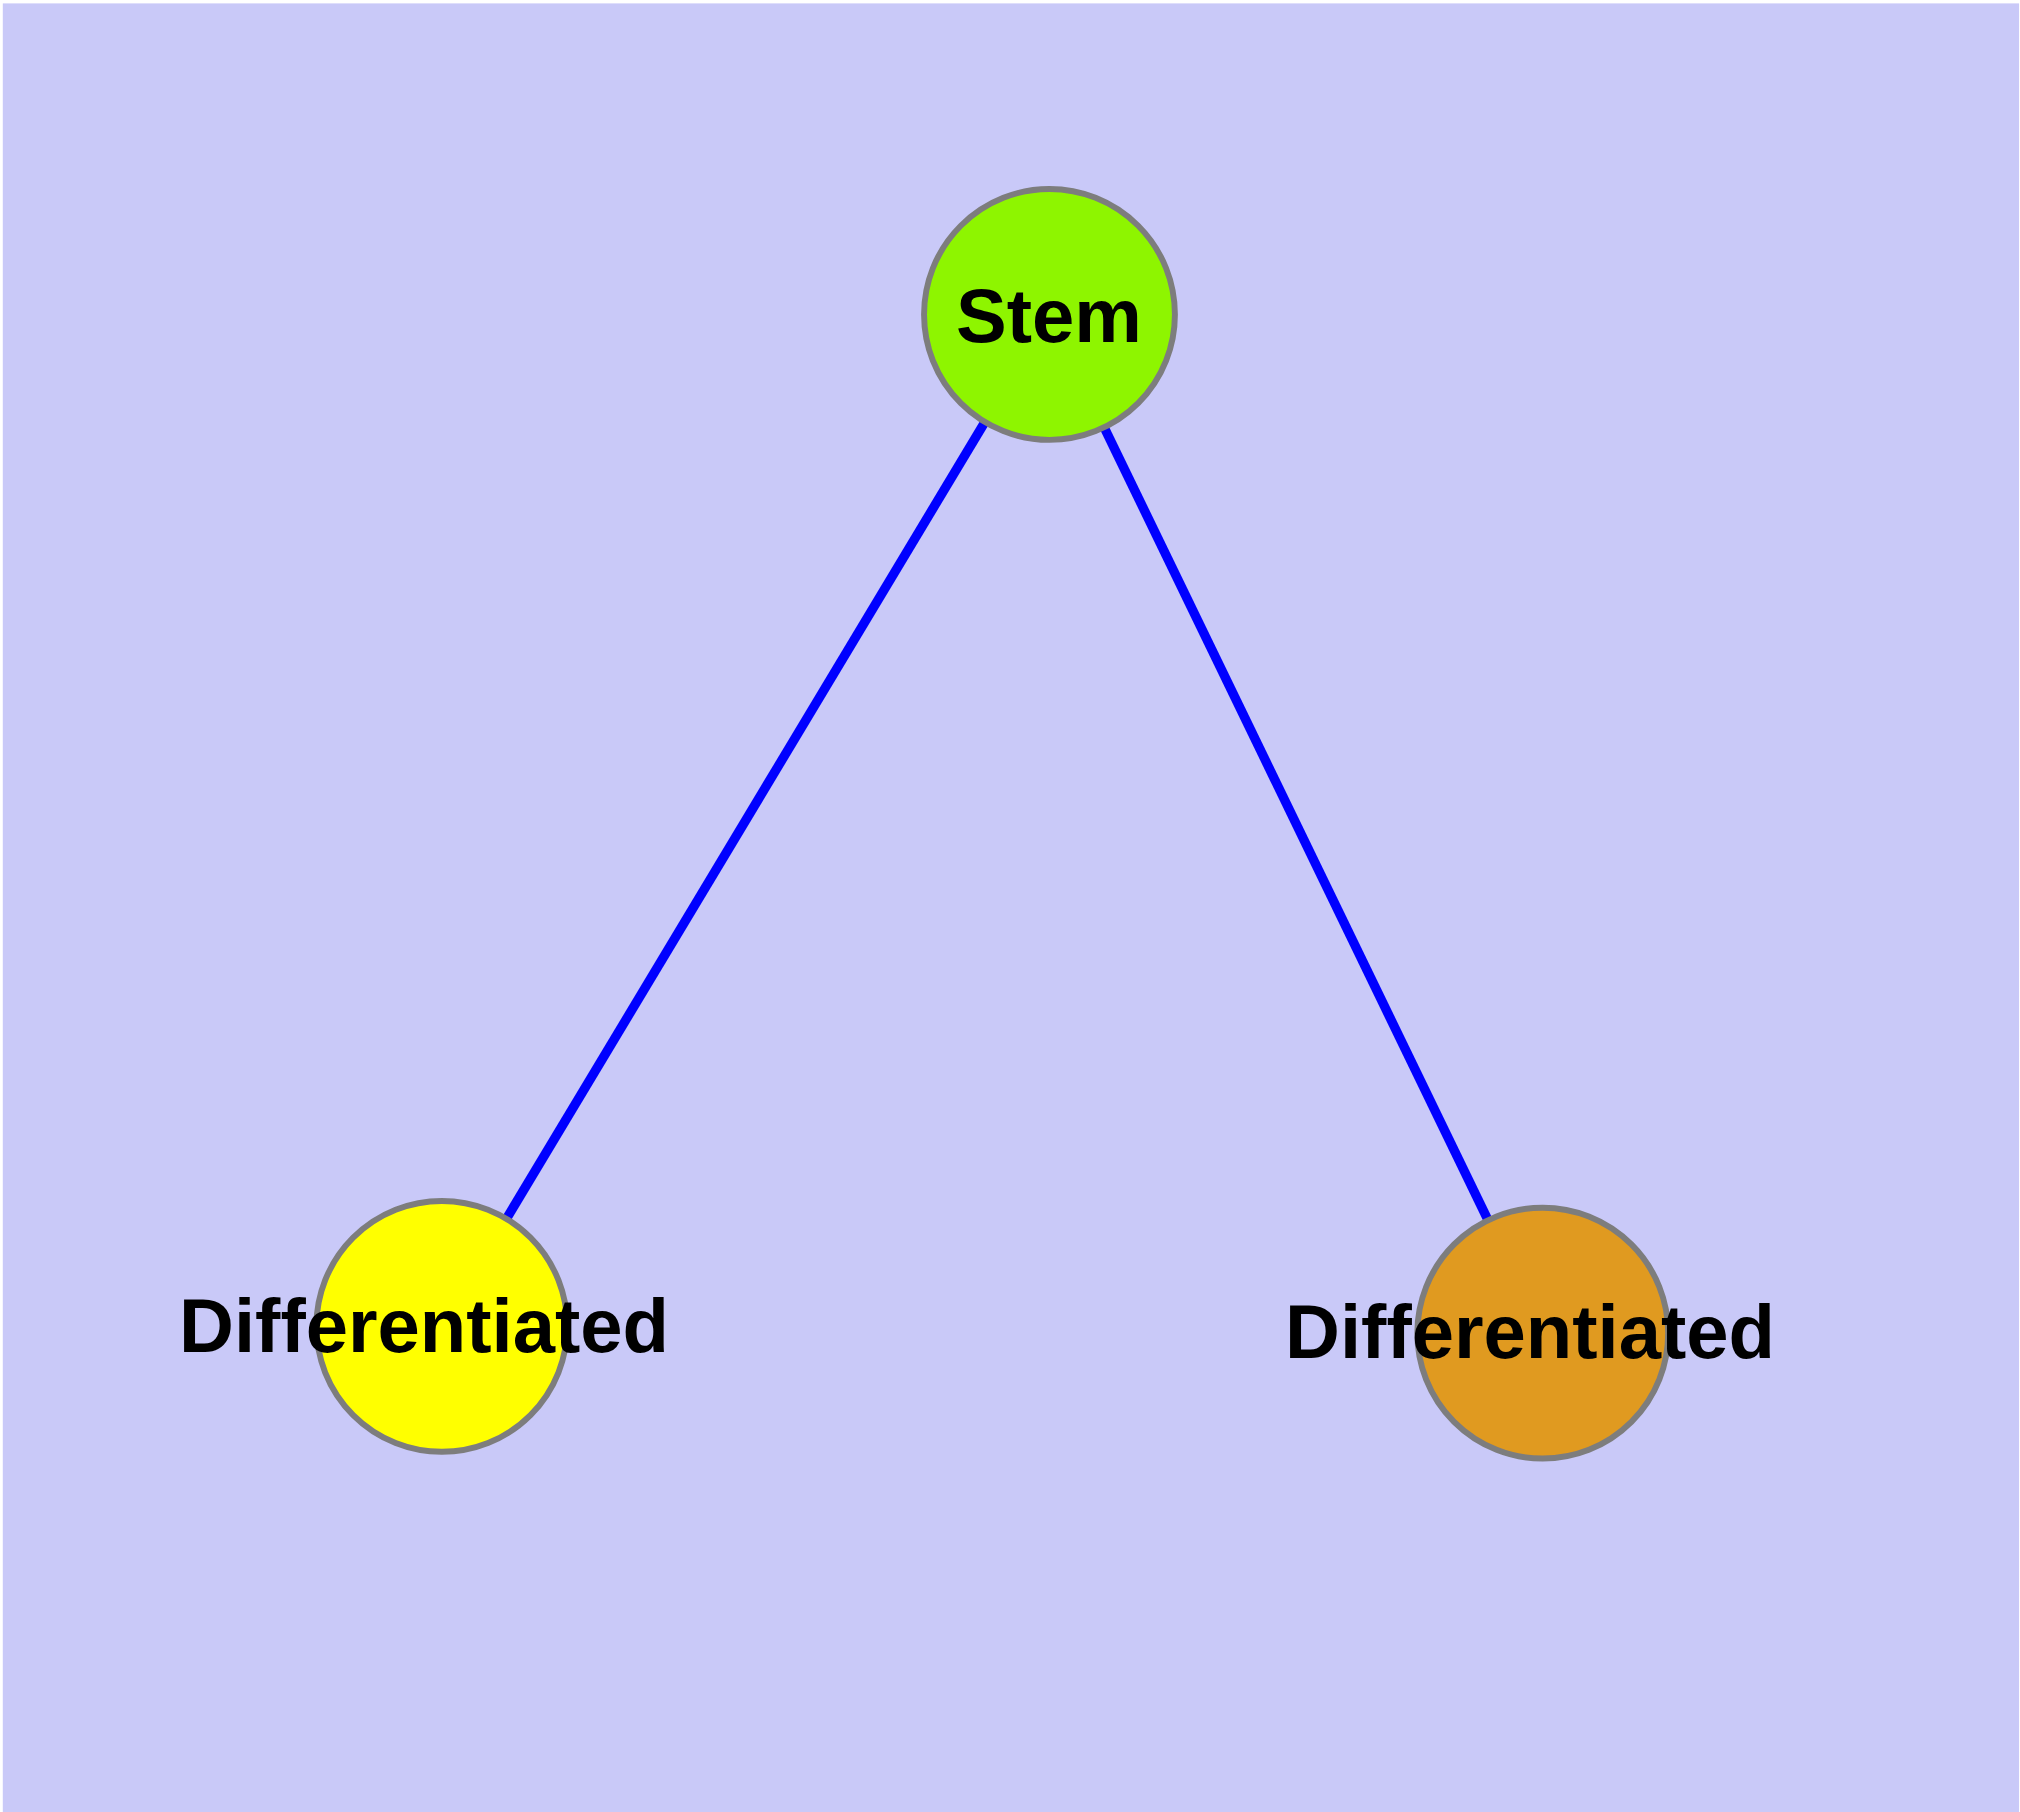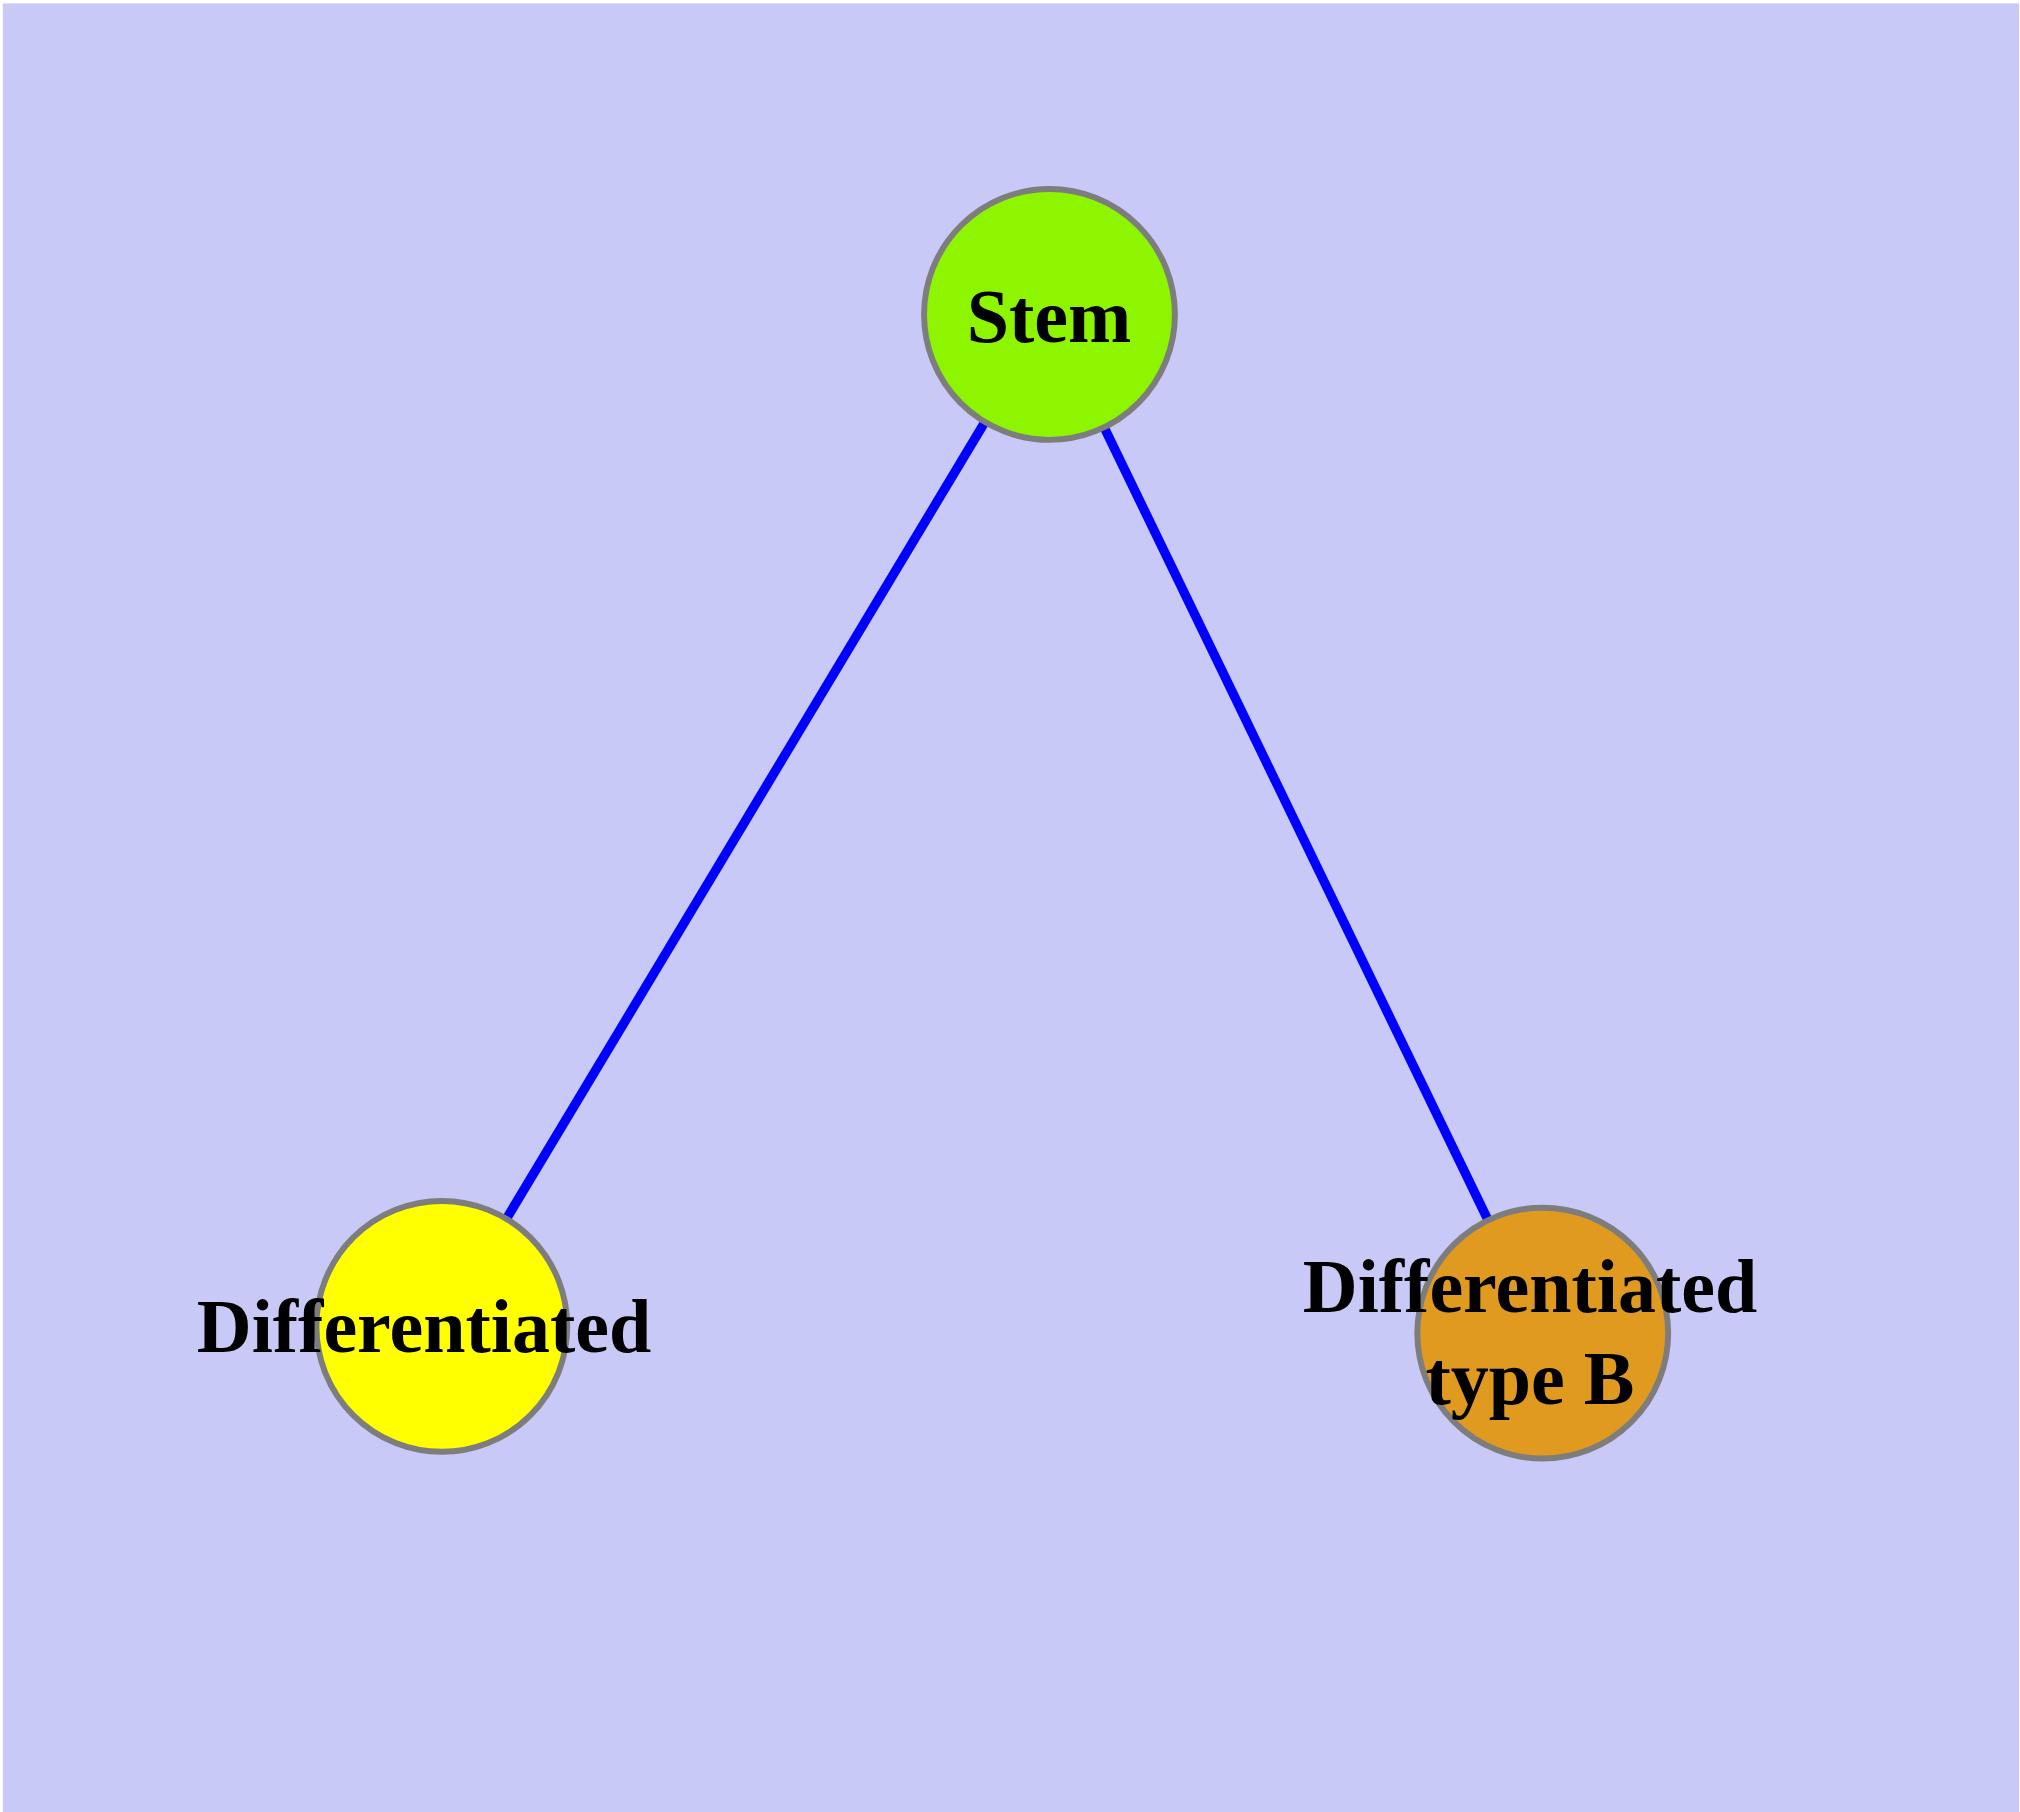--- a/index.html
+++ b/index.html
@@ -6,21 +6,21 @@
     margin: 0;
     padding: 0;
     background: #ffffff;
   }
   #stage {
     position: relative;
     width: 2021px;
     height: 1812px;
     overflow: hidden;
     background: #ffffff;
-    font-family: Liberation Serif, serif;
+    font-family: Liberation Sans, sans-serif;
   }
   #graph-svg {
     position: absolute;
     left: 0;
     top: 0;
     width: 2021px;
     height: 1812px;
     display: block;
   }
   .node-label {
@@ -56,17 +56,16 @@
   </svg>
 
   <div class="node-label" id="label-stem">Stem</div>
 
   <div class="node-label" id="label-typeA">
     <div>Differentiated</div>
   </div>
 
   <div class="node-label" id="label-typeB">
     <div>Differentiated</div>
-    <div>type B</div>
   </div>
 
 </div>
 
 
 </body></html>

